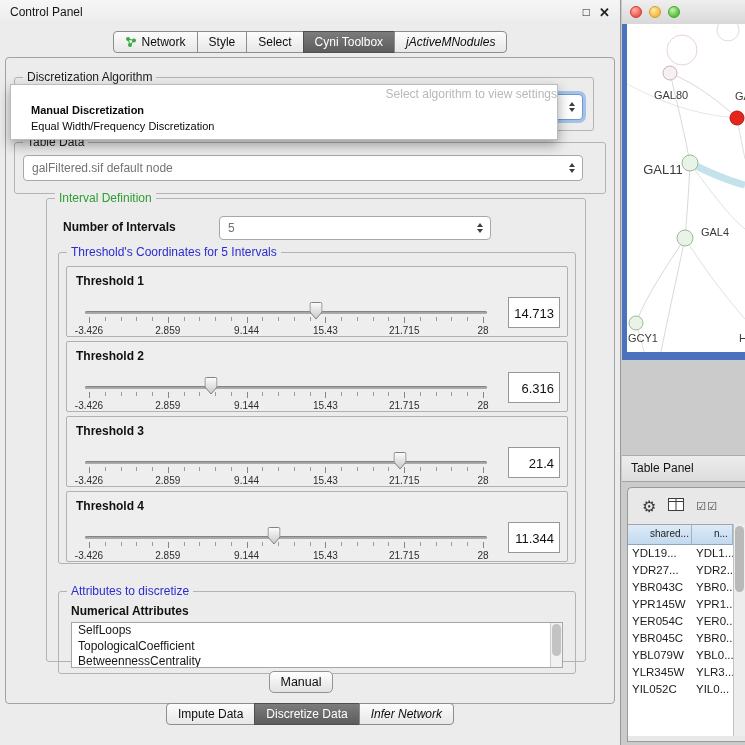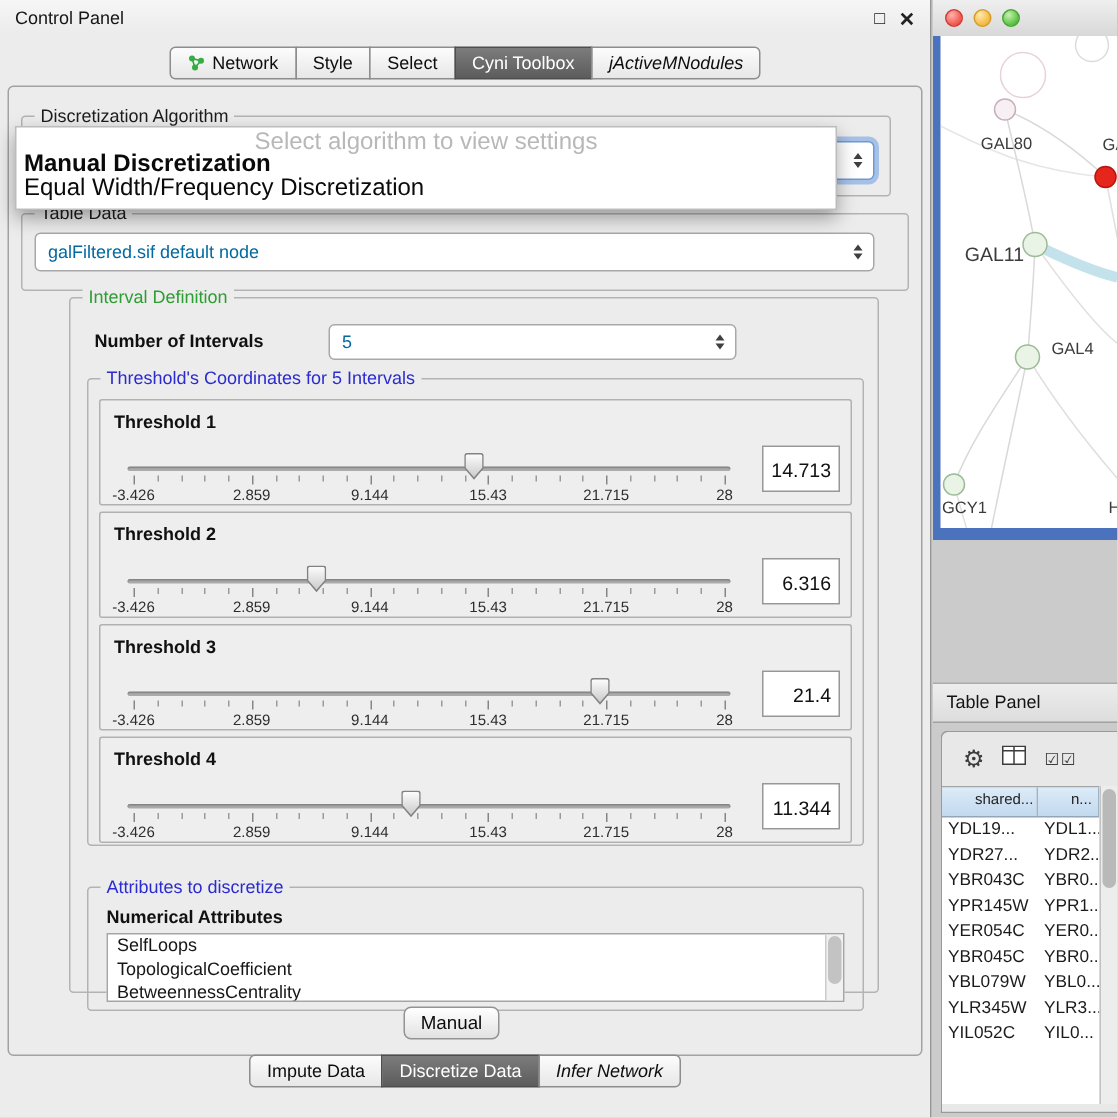--- a/index.html
+++ b/index.html
@@ -22,32 +22,32 @@
 .tab.selected{background:linear-gradient(#7c7c7c,#5c5c5c);color:#fff;border-color:#4e4e4e;}
 .net-ic{display:flex;}
 
 .cp-body{position:absolute;left:5px;right:5px;top:57px;height:647px;border:1px solid #a2a2a2;border-radius:4px;}
 
 .group{position:absolute;border:1px solid #b3b3b3;border-radius:3px;}
 .group-label{position:absolute;top:-8px;left:8px;background:#ececec;padding:0 4px;font-size:12px;color:#1c1c1c;white-space:nowrap;}
 .group-label.green{color:#2e9d33;}
 .group-label.blue{color:#2b2bd0;}
 
-.combo{position:absolute;background:#fff;border:1px solid #a8a8a8;border-radius:4px;font-size:12px;color:#0369a1;display:flex;align-items:center;padding:0 20px 0 8px;white-space:nowrap;overflow:hidden;}
+.combo{position:absolute;background:#fff;border:1px solid #a8a8a8;border-radius:4px;font-size:12px;color:#737373;display:flex;align-items:center;padding:0 20px 0 8px;white-space:nowrap;overflow:hidden;}
 .combo.focus{border-color:#6f9ad0;box-shadow:0 0 0 3px rgba(120,165,230,0.6);}
 .spin{position:absolute;right:5px;top:50%;margin-top:-6px;width:9px;height:12px;}
 .spin::before{content:"";position:absolute;top:1px;left:1px;border-left:3.5px solid transparent;border-right:3.5px solid transparent;border-bottom:4px solid #3f3f3f;}
 .spin::after{content:"";position:absolute;bottom:1px;left:1px;border-left:3.5px solid transparent;border-right:3.5px solid transparent;border-top:4px solid #3f3f3f;}
 
 .g-algo{left:14px;top:77px;width:580px;height:54px;}
 .g-algo .combo{left:8px;right:10px;top:16px;height:26px;}
 
 .algo-popup{position:absolute;left:10px;top:84px;width:548px;background:#fff;border:1px solid #bcbcbc;box-shadow:0 5px 12px rgba(0,0,0,0.35);padding:2px 0 5px;z-index:6;}
-.popup-placeholder{height:15px;text-align:center;font-size:16px;color:#b8b8b8;line-height:15px;}
-.popup-item{height:16px;line-height:16px;font-size:16px;color:#0a0a0a;padding-left:5px;}
+.popup-placeholder{height:15px;text-align:right;font-size:12px;color:#b8b8b8;line-height:15px;}
+.popup-item{height:16px;line-height:16px;font-size:11px;color:#0a0a0a;padding-left:20px;}
 .popup-item.bold{font-weight:bold;}
 
 .g-table{left:14px;top:142px;width:592px;height:52px;}
 .g-table .combo{left:8px;right:22px;top:12px;height:26px;}
 
 .g-interval{left:46px;top:198px;width:540px;height:464px;}
 .niv-label{position:absolute;left:16px;top:21px;font-size:12px;font-weight:bold;color:#111;}
 .g-niv{left:172px;top:17px;width:272px;height:24px;}
 
 .g-thresholds{left:11px;top:53px;width:518px;height:312px;}

